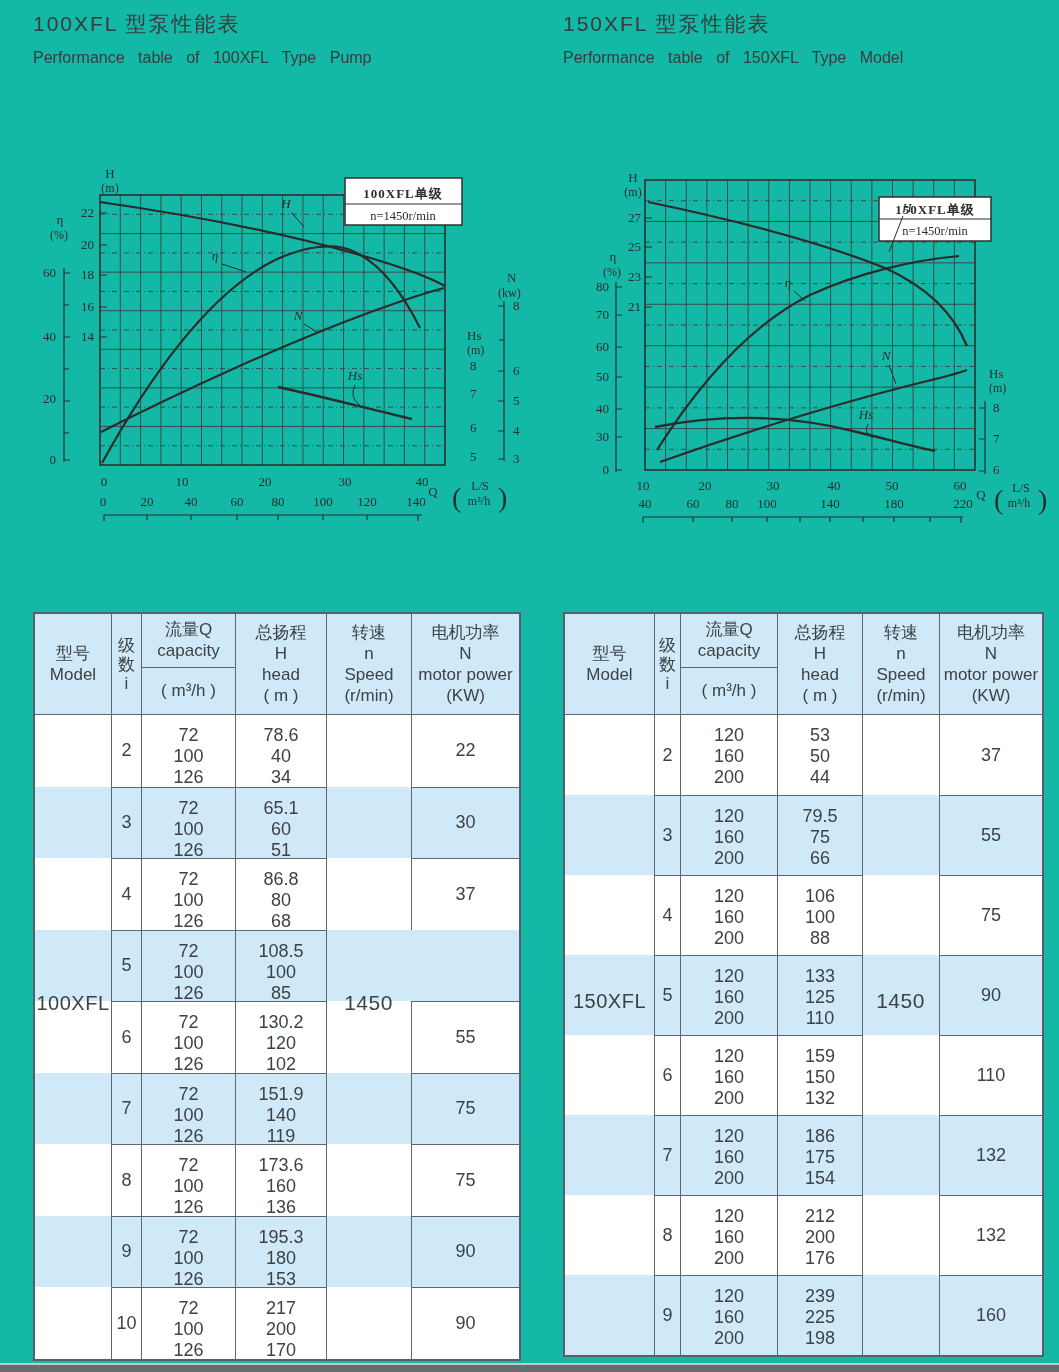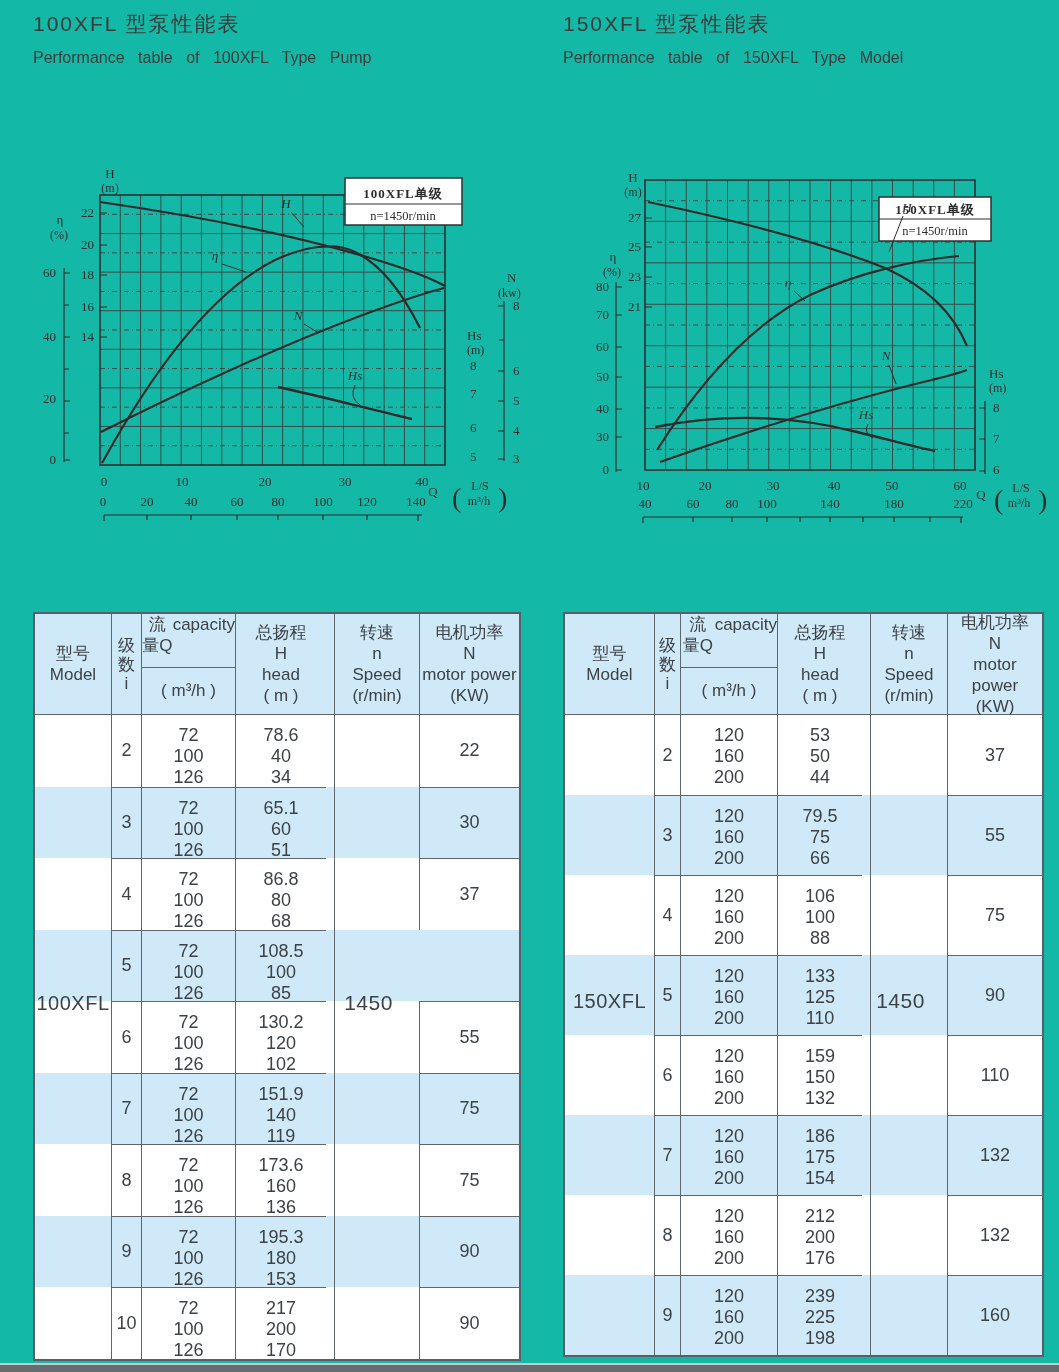--- a/index.html
+++ b/index.html
@@ -25,25 +25,25 @@
           --line:#5d676c;}
   .t0{width:484px;}
   .t1{width:477px;}
   .t0{--w0:76px;--w1:30px;--w2:94px;--w3:91px;--w4:85px;}
   .t1{--w0:89px;--w1:26px;--w2:97px;--w3:85px;--w4:77px;}
   .trow{display:flex;}
   .tcell{flex-shrink:0;display:flex;flex-direction:column;align-items:center;justify-content:center;
          text-align:center;box-sizing:border-box;}
   .tcell + .tcell{border-left:1px solid var(--line);}
   .c0{width:var(--w0);} .c1{width:var(--w1);} .c2{width:var(--w2);}
-  .c3{width:var(--w3);} .c4{width:var(--w4);margin-left:8px;} .c5{flex:1;}
+  .c3{width:var(--w3);} .c4{width:var(--w4);} .c5{flex:1;}
   .thead{background:#cfe9f8;height:100px;border-bottom:1px solid var(--line);font-size:17px;line-height:21px;}
   .thead .c1{line-height:19px;}
   .capcell{justify-content:stretch;padding:0;}
-  .cap-top{flex:1.15;display:flex;flex-direction:row;justify-content:center;width:100%;
+  .cap-top{flex:1.15;display:flex;flex-direction:column;justify-content:center;width:100%;
            border-bottom:1px solid var(--line);}
   .cap-bot{flex:1;display:flex;align-items:center;justify-content:center;width:100%;}
   .tbody{position:relative;display:flex;flex-direction:column;}
   .tgroup{display:flex;}
   .t0 .tgroup{height:71.5px;}
   .t1 .tgroup{height:80px;}
   .tbody .tgroup:nth-child(even){background:#cfe9f8;}
   .tgroup + .tgroup .bt{border-top:1px solid var(--line);}
   .tgroup{font-size:18px;}
   .stack{justify-content:space-evenly;padding:10px 0;text-align:right;}

